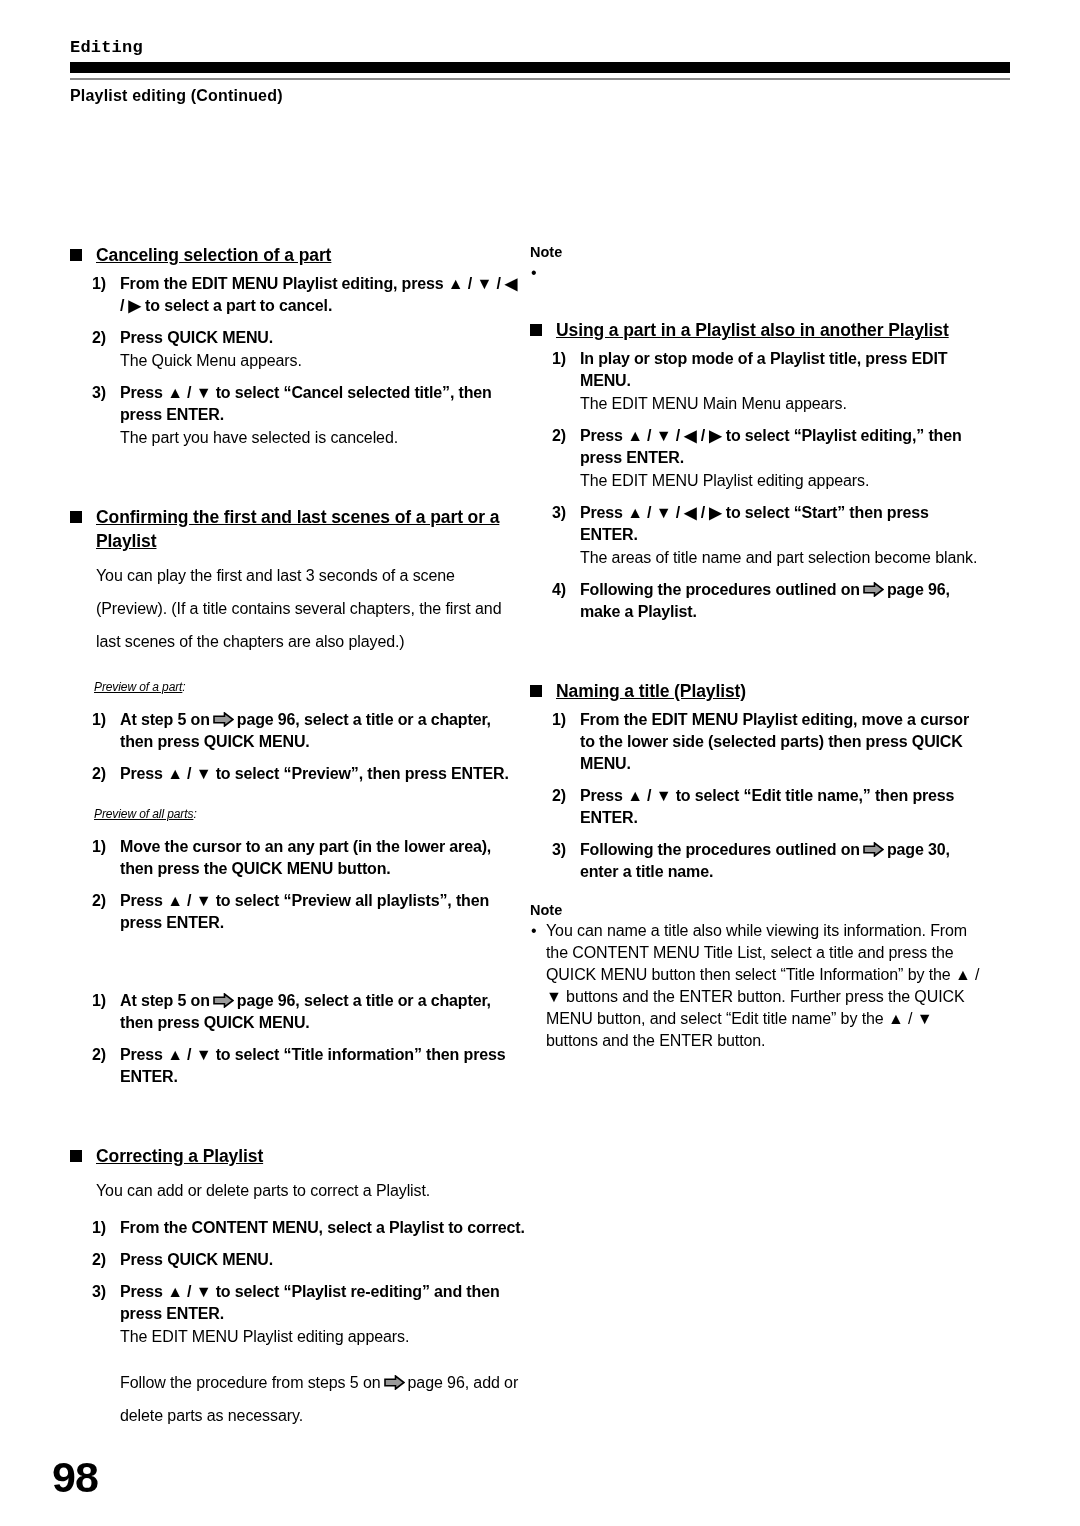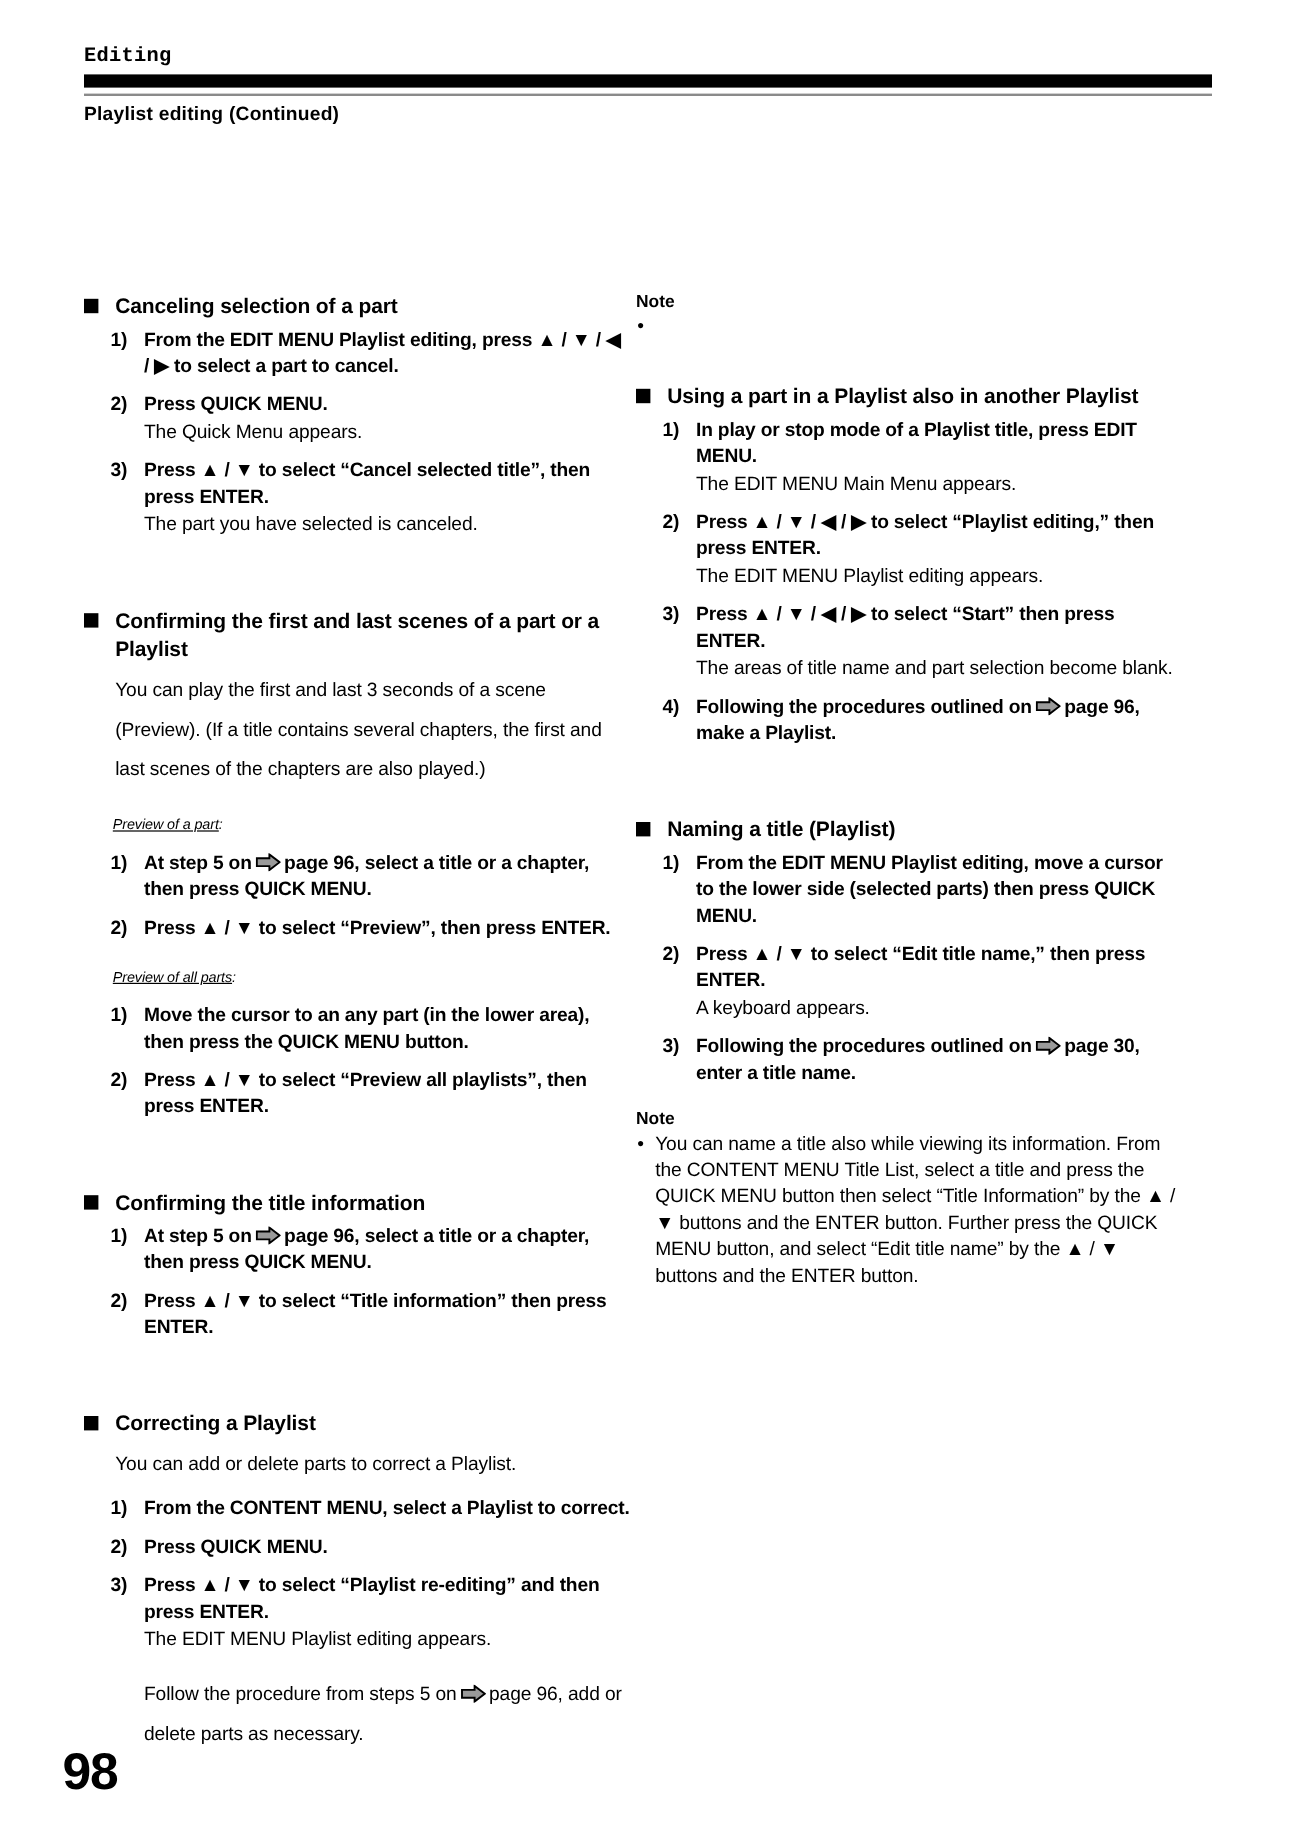--- a/index.html
+++ b/index.html
@@ -67,20 +67,21 @@
 
   
   .sq-head {
     font-size: 17.5px;
     font-weight: bold;
     line-height: 24px;
     padding-left: 26px;
     position: relative;
     margin-bottom: 6px;
     letter-spacing: -0.1px;
+    text-decoration: underline;
   }
   .sq-head .bullet-sq {
     position: absolute;
     left: 0;
     top: 6px;
     width: 12px;
     height: 12px;
     background: #000;
     display: block;
   }
@@ -242,24 +243,20 @@
       <div class="gap-s"></div>
       <div class="step">
         <span class="num">2)</span>
         <span class="stext">Press ▲ / ▼ to select “Preview all playlists”, then press ENTER.</span>
       </div>
     </div>
 
     <div class="gap-xxl"></div>
 
     <div>
-      <div class="sq-head">
-        <span class="bullet-sq"></span>
-        <span class="htext">Confirming the title information</span>
-      </div>
       <div class="step">
         <span class="num">1)</span>
         <span class="stext"><span>At step 5 on</span><span class="arrow-ico"><svg width="21" height="15" viewBox="0 0 21 15">
                 <path d="M1 4.2 H11.5 V1 L20 7.5 L11.5 14 V10.8 H1 Z" fill="#9a9a9a" stroke="#000" stroke-width="1.6" stroke-linejoin="miter"></path>
               </svg></span><span>page 96, select a title or a chapter, then press QUICK MENU.</span></span>
       </div>
       <div class="gap-s"></div>
       <div class="step">
         <span class="num">2)</span>
         <span class="stext">Press ▲ / ▼ to select “Title information” then press ENTER.</span>
@@ -353,21 +350,20 @@
       <div class="step">
         <span class="num">1)</span>
         <span class="stext">From the EDIT MENU Playlist editing, move a cursor to the lower side (selected parts) then press QUICK MENU.</span>
       </div>
       <div class="gap-s"></div>
 
       <div class="step">
         <span class="num">2)</span>
         <span class="stext">Press ▲ / ▼ to select “Edit title name,” then press ENTER.</span>
       </div>
-      <div class="sub">A keyboard appears.</div>
       <div class="gap-s"></div>
 
       <div class="step">
         <span class="num">3)</span>
         <span class="stext"><span>Following the procedures outlined on</span><span class="arrow-ico"><svg width="21" height="15" viewBox="0 0 21 15">
                 <path d="M1 4.2 H11.5 V1 L20 7.5 L11.5 14 V10.8 H1 Z" fill="#9a9a9a" stroke="#000" stroke-width="1.6" stroke-linejoin="miter"></path>
               </svg></span><span>page</span> <span>30, enter a title name.</span></span>
       </div>
     </div>
 

